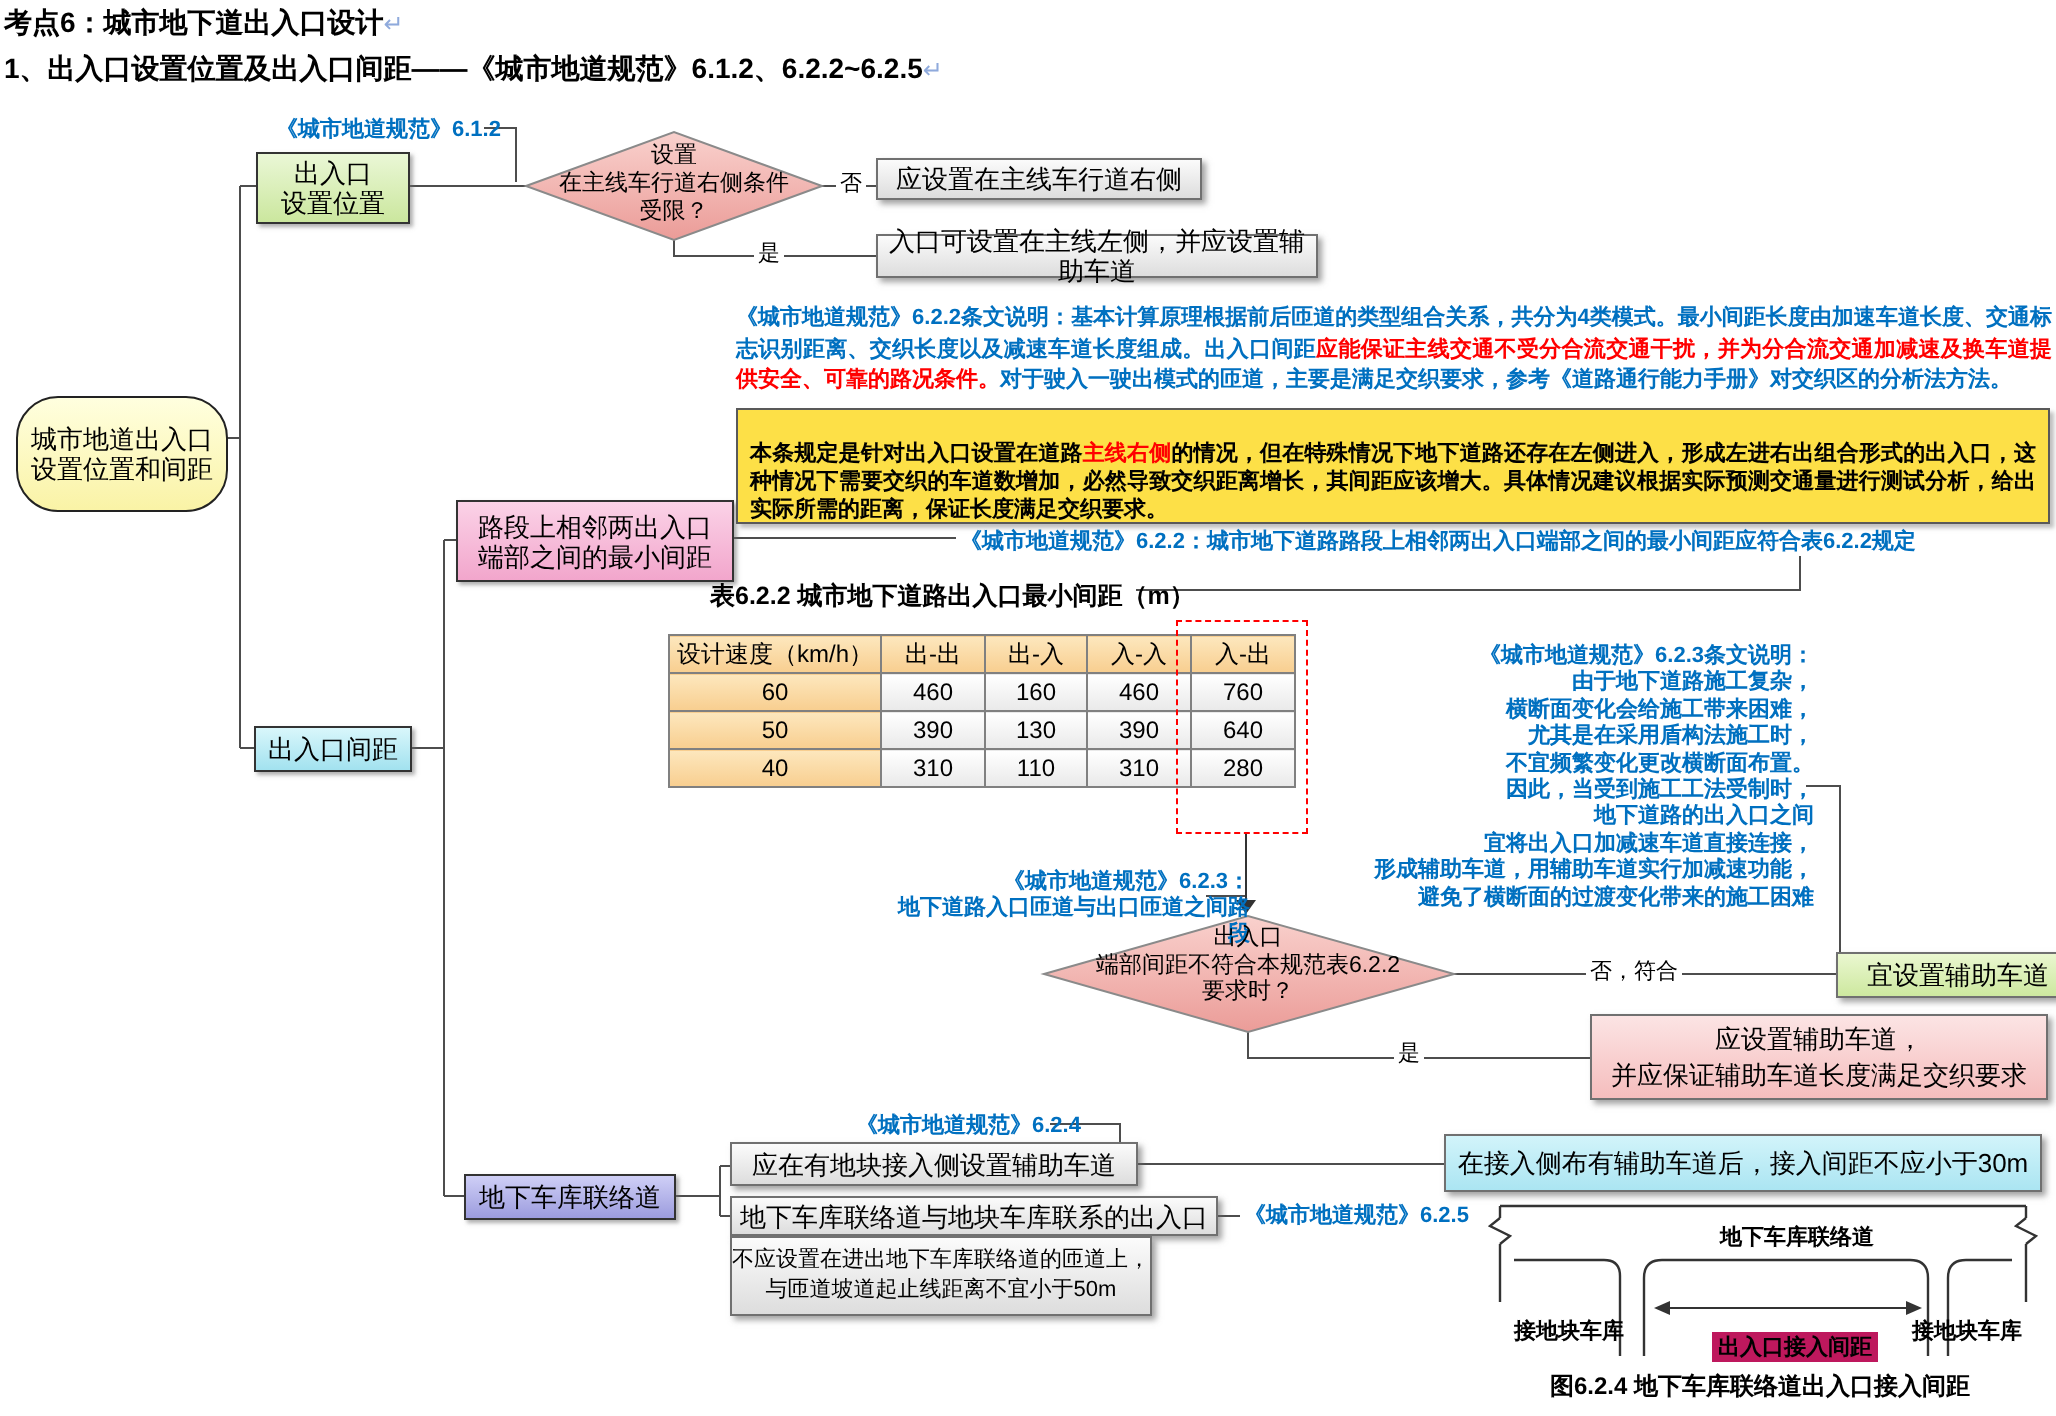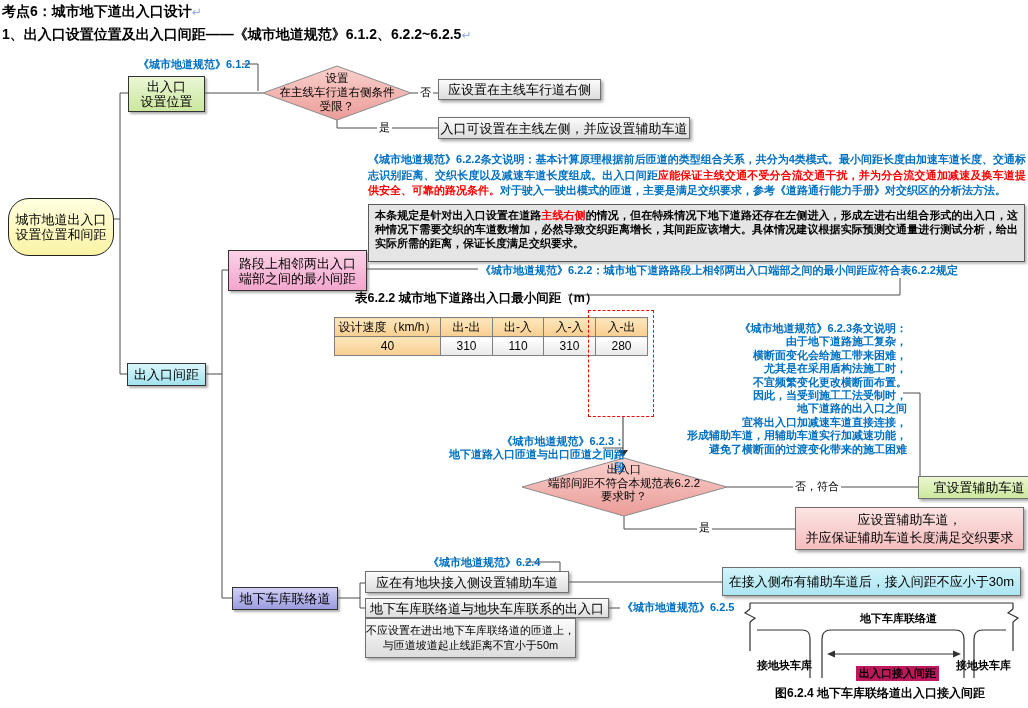--- a/index.html
+++ b/index.html
@@ -20,21 +20,21 @@
   .gbox{background:linear-gradient(#FBFBFB,#DDDDDD);border:1px solid #707070;
         box-shadow:2px 2px 3px rgba(100,100,100,.6);font-size:13px;line-height:15px;}
   .greenres{background:linear-gradient(#EAF7D0,#CDE89F);}
   .cyanres{background:linear-gradient(#D2F4FA,#ABE5F2);}
   .pinkres{background:linear-gradient(#FCE4E4,#F5BDBD);font-size:13px;line-height:18px;}
   .edgelabel{background:#fff;font-size:11px;line-height:12px;padding:0 2px;white-space:nowrap;}
   .dtext{font-size:11.5px;line-height:14px;text-align:center;}
   .note-par{font-size:11px;font-weight:bold;line-height:15.5px;text-align:justify;}
   .blue{color:#0070C0;} .red{color:#FF0000;}
   .blackbox{border:1px solid #595959;box-shadow:2px 2px 2px rgba(130,130,130,.5);
-            padding:3px 6px;font-size:11px;font-weight:bold;line-height:14px;text-align:justify;background:#e5e5e5;}
+            padding:15px 6px;font-size:11px;font-weight:bold;line-height:14px;text-align:justify;background:#fde047;}
   .tbl{border-collapse:collapse;table-layout:fixed;font-size:12px;}
   .tbl td{border:1px solid #808080;height:18px;text-align:center;padding:0;
           background:linear-gradient(#FFFFFF,#E9E9E9);}
   .tbl td.hd{background:linear-gradient(#FDE7BD,#F8CE8F);text-align:center;}
   .tbltitle{font-size:12.5px;font-weight:bold;white-space:nowrap;}
   .dashred{border:1.5px dashed #FF0000;background:transparent;}
   .figtext{font-family:"Liberation Serif","DejaVu Serif",serif;font-weight:bold;font-size:11px;white-space:nowrap;}
   svg{position:absolute;left:0;top:0;pointer-events:none;}
   .layer{position:absolute;left:0;top:0;width:1028px;height:708px;}
 </style>
@@ -100,21 +100,21 @@
 
 <div class="abs ctr node pinknode ml" style="left:228px;top:250px;width:139px;height:41px;">路段上相邻两出入口
 端部之间的最小间距</div>
 
 <div class="abs dtext ml" style="left:267px;top:71px;width:140px;">设置
 在主线车行道右侧条件
 受限？</div>
 <div class="abs edgelabel" style="left:418px;top:86px;">否</div>
 <div class="abs ctr gbox" style="left:438px;top:79px;width:163px;height:21px;">应设置在主线车行道右侧</div>
 <div class="abs edgelabel" style="left:377px;top:121px;">是</div>
-<div class="abs ctr gbox" style="left:438px;top:117px;width:252px;height:22px;">入口可设置在主线左侧，并应设置辅助车道</div>
+<div class="abs ctr gbox" style="left:438px;top:117px;width:221px;height:22px;">入口可设置在主线左侧，并应设置辅助车道</div>
 
 <div class="abs note-par" style="left:368px;top:152px;width:658px;"><span class="blue">《城市地道规范》6.2.2条文说明：基本计算原理根据前后匝道的类型组合关系，共分为4类模式。最小间距长度由加速车道长度、交通标志识别距离、交织长度以及减速车道长度组成。出入口间距</span><span class="red">应能保证主线交通不受分合流交通干扰，并为分合流交通加减速及换车道提供安全、可靠的路况条件。</span><span class="blue">对于驶入一驶出模式的匝道，主要是满足交织要求，参考《道路通行能力手册》对交织区的分析法方法。</span></div>
 
 <div class="abs blackbox" style="left:368px;top:204px;width:657px;height:58px;"><span>本条规定是针对出入口设置在道路</span><span class="red">主线右侧</span><span>的情况，但在特殊情况下地下道路还存在左侧进入，形成左进右出组合形式的出入口，这种情况下需要交织的车道数增加，必然导致交织距离增长，其间距应该增大。具体情况建议根据实际预测交通量进行测试分析，给出实际所需的距离，保证长度满足交织要求。</span></div>
 
 <div class="abs bluenote" style="left:480px;top:263px;">《城市地道规范》6.2.2：城市地下道路路段上相邻两出入口端部之间的最小间距应符合表6.2.2规定</div>
 
 <div class="abs bluenote ml" style="left:600px;top:322px;width:307px;text-align:right;line-height:13.4px;white-space:pre-line;">《城市地道规范》6.2.3条文说明：
 由于地下道路施工复杂，
 横断面变化会给施工带来困难，
@@ -135,20 +135,34 @@
       <col style="width:52px">
       <col style="width:52px">
     </colgroup>
   <tbody>
       <tr>
     <td class="hd">设计速度（km/h）</td>
     <td class="hd">出-出</td>
     <td class="hd">出-入</td>
     <td class="hd">入-入</td>
     <td class="hd">入-出</td>
+  </tr>
+  <tr>
+    <td class="hd">60</td>
+    <td>460</td>
+    <td>160</td>
+    <td>460</td>
+    <td>760</td>
+  </tr>
+  <tr>
+    <td class="hd">50</td>
+    <td>390</td>
+    <td>130</td>
+    <td>390</td>
+    <td>640</td>
   </tr>
   <tr>
     <td class="hd">40</td>
     <td>310</td>
     <td>110</td>
     <td>310</td>
     <td>280</td>
   </tr>
 </tbody>
   </table>

